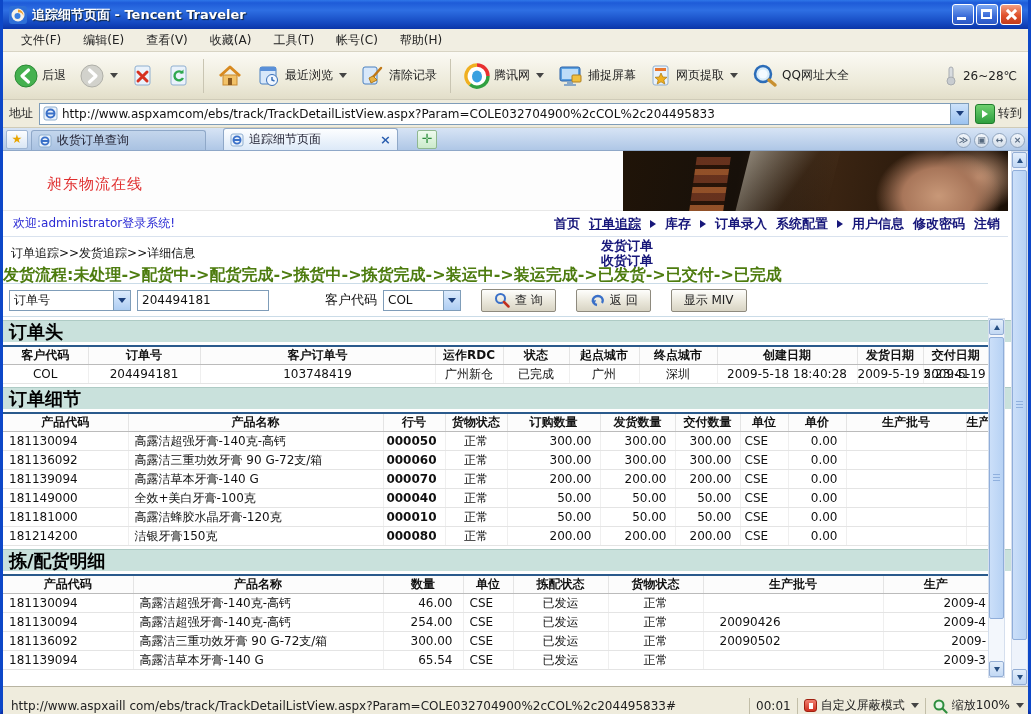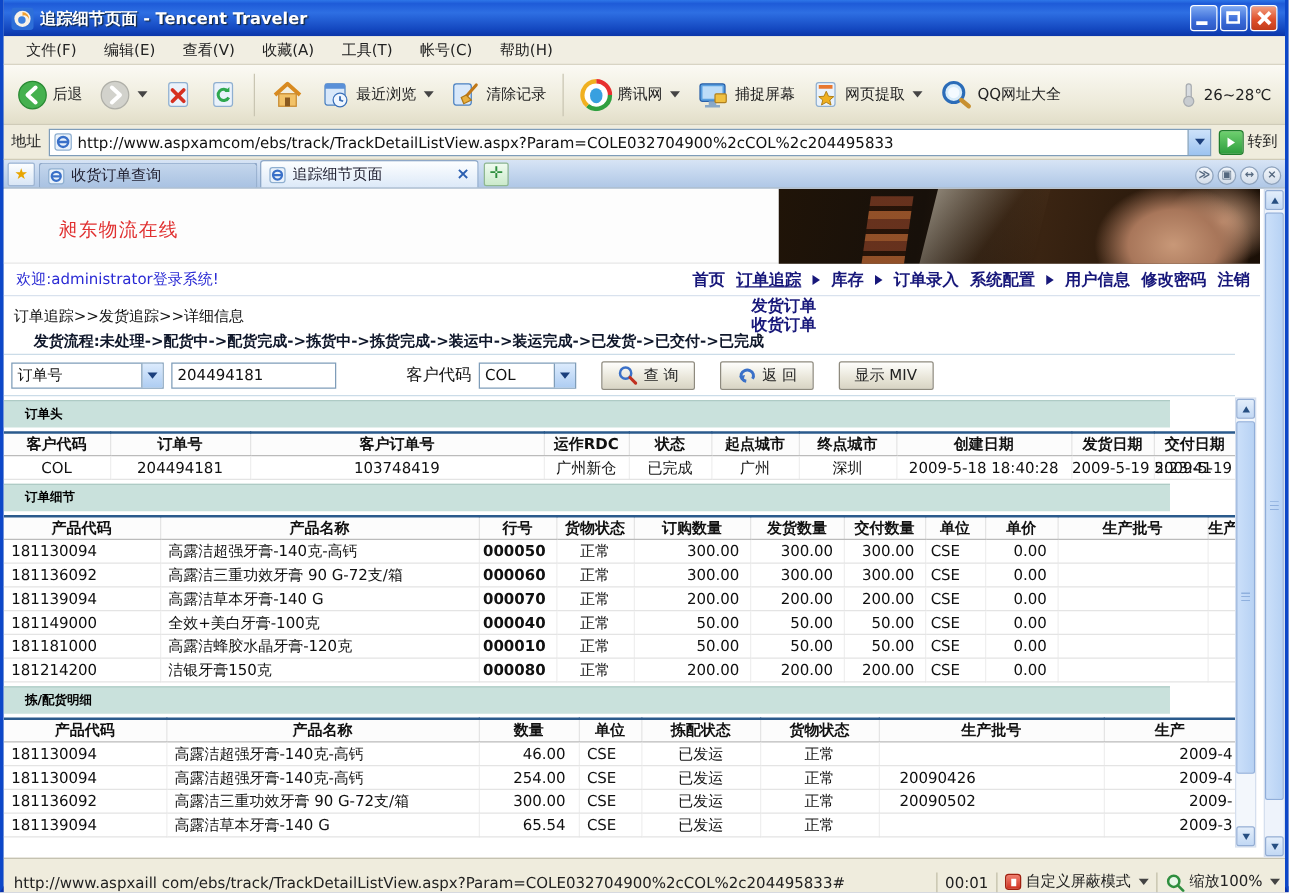--- a/index.html
+++ b/index.html
@@ -37,21 +37,21 @@
   .addr-input { flex:1; border:none; outline:none; font-size:12px; font-family:"DejaVu Sans",sans-serif; color:#111; height:18px; }
   .addr-dd { width:18px; height:20px; flex:none; background:linear-gradient(180deg,#CDE2FA,#9CC3F0); border-left:1px solid #7F9DB9; display:flex; align-items:center; justify-content:center; }
   .addr-dd i { width:0;height:0;border-left:4px solid transparent;border-right:4px solid transparent;border-top:5px solid #1B3F7C; }
   .go-btn { height:22px; display:flex; align-items:center; gap:3px; font-size:12px; color:#222; white-space:nowrap; }
   .go-ico { width:20px; height:20px; border-radius:3px; background:linear-gradient(180deg,#6FD06F,#2E9E3E); border:1px solid #1F7C2C; color:#fff; display:flex; align-items:center; justify-content:center; }
   .go-ico b { width:0;height:0;border-top:4px solid transparent;border-bottom:4px solid transparent;border-left:6px solid #fff; }
 
   
   .tabbar { height:23px; flex:none; background:linear-gradient(180deg,#D7E4F5,#AFC7E6); border-bottom:1px solid #8FA8C8; display:flex; align-items:flex-end; padding:0 3px; }
   .star-btn { width:22px; height:19px; margin:0 3px 1px 0; border:1px solid #9FB6D4; border-radius:2px; background:linear-gradient(180deg,#FDFEFF,#D9E6F5); text-align:center; font-size:12px; color:#E8A500; line-height:17px; }
-  .tab { display:flex; align-items:center; gap:5px; width:175px; height:20px; padding:0 6px; font-size:12px; color:#223; border:1px solid #8FA8C8; border-bottom:none; border-radius:3px 3px 0 0; background:linear-gradient(180deg,#C4D6EC,#A9C2E2); margin-right:2px; white-space:nowrap; overflow:hidden; }
+  .tab { display:flex; align-items:center; gap:5px; width:175px; height:20px; padding:0 6px; font-size:12px; color:#223; border:1px solid #8FA8C8; border-bottom:none; border-radius:3px 3px 0 0; background:linear-gradient(180deg,#C4D6EC,#A9C2E2); margin-right:17px; white-space:nowrap; overflow:hidden; }
   .tab.active { background:linear-gradient(180deg,#FDFEFF,#DCE9F8); height:22px; }
   .tab .e-ico { width:14px; height:14px; flex:none; }
   .tab .tab-close { margin-left:auto; color:#2B5FB0; font-weight:bold; font-size:13px; }
   .newtab-btn { width:20px; height:19px; margin:0 0 1px 2px; border:1px solid #8FB890; border-radius:2px; background:linear-gradient(180deg,#EFFBEF,#CBEACB); color:#2E8E3E; font-weight:bold; text-align:center; line-height:16px; font-size:13px; }
   .tab-ctrls { margin-left:auto; display:flex; align-items:center; gap:3px; padding-bottom:2px; }
   .tctl { width:15px; height:15px; border:1px solid #8FA3BC; border-radius:50%; background:linear-gradient(180deg,#F2F6FB,#D4DEEA); color:#55687F; font-size:9px; line-height:13px; text-align:center; font-weight:bold; }
 
   
   .content { height:535px; flex:none; position:relative; background:#fff; overflow:hidden; }
   .page { position:absolute; left:0; top:0; width:1005px; }
@@ -71,35 +71,35 @@
 
   .welcome-row { width:1005px; height:26px; display:flex; align-items:center; justify-content:space-between; padding:0 8px 0 10px; border-bottom:1px solid #D9E2EE; }
   .welcome { color:#2A2AD4; font-size:12px; white-space:nowrap; }
   .topnav { display:flex; align-items:center; gap:9px; font-size:13px; font-weight:bold; color:#17177A; white-space:nowrap; }
   .topnav .navlink.current { text-decoration:underline; }
   .nav-arrow { width:0; height:0; border-top:4px solid transparent; border-bottom:4px solid transparent; border-left:6px solid #17177A; }
   .submenu { position:absolute; left:598px; top:88px; display:flex; flex-direction:column; gap:1px; font-size:13px; font-weight:bold; color:#17177A; }
   .submenu span { line-height:14px; }
 
   .breadcrumb { padding:8px 0 0 8px; font-size:12px; color:#111; height:22px; }
-  .process { padding:6px 0 0 24px; font-size:12px; font-weight:bold; color:#0f172a; height:22px; white-space:nowrap; }
+  .process { padding:6px 0 0 0; font-size:16px; font-weight:bold; color:#4d7c0f; height:22px; white-space:nowrap; }
 
   .formrow { width:985px; height:34px; margin-top:2px; border-top:1px solid #CBDCE8; border-bottom:1px solid #CBDCE8; display:flex; align-items:center; padding-left:6px; gap:6px; }
   .xpselect { height:21px; background:#fff; border:1px solid #7F9DB9; display:flex; align-items:center; font-size:12px; color:#111; }
   .xpselect .val { padding:0 4px; flex:1; white-space:nowrap; overflow:hidden; }
   .xpselect .btn { width:17px; height:19px; flex:none; background:linear-gradient(180deg,#DCEBFD,#AECDF2); border-left:1px solid #7F9DB9; display:flex; align-items:center; justify-content:center; }
   .xpselect .btn i { width:0;height:0;border-left:4px solid transparent;border-right:4px solid transparent;border-top:5px solid #1B3F7C; }
   .sel-field { width:122px; }
   .sel-cust { width:78px; }
   .txt-input { width:132px; height:21px; border:1px solid #7F9DB9; font-size:12px; padding:0 4px; font-family:"DejaVu Sans",sans-serif; color:#111; }
   .frm-label { font-size:13px; color:#111; margin-left:50px; white-space:nowrap; }
   .xp-btn { height:23px; display:flex; align-items:center; gap:5px; padding:0 12px; font-size:12px; color:#222; background:linear-gradient(180deg,#FEFEFC,#E8E5D8 60%,#D8D4C4); border:1px solid #8E8A7E; border-radius:2px; margin-left:14px; white-space:nowrap; }
   .xp-btn svg { flex:none; }
 
-  .section-band { width:933px; height:22px; margin-top:3px; background:#C9E1DC; border-top:1px solid #AECBC5; font-size:10px; font-weight:bold; color:#000; line-height:21px; padding-left:17px; }
+  .section-band { width:1009px; height:22px; margin-top:3px; background:#C9E1DC; border-top:1px solid #AECBC5; font-size:18px; font-weight:bold; color:#000; line-height:21px; padding-left:6px; }
   table.tbl { width:985px; table-layout:fixed; border-collapse:collapse; margin-top:3px; border-top:2px solid #2A5A8C; border-bottom:1px solid #9FC4D8; font-size:12px; color:#111; }
   table.tbl th { font-weight:bold; text-align:center; height:18px; background:#FCFCFC; border-bottom:1px solid #BBB; border-right:1px solid #E4E4E4; white-space:nowrap; overflow:hidden; }
   table.tbl td { height:19px; border-bottom:1px solid #E4E4E4; border-right:1px solid #EFEFEF; white-space:nowrap; text-align:center; }
   table.tbl th:last-child, table.tbl td:last-child { border-right:none;margin-top:32px; }
 
   .t-detail td:nth-child(1), .t-pick td:nth-child(1) { text-align:left; padding-left:6px; }
   .t-detail td:nth-child(2), .t-pick td:nth-child(2) { text-align:left; padding-left:6px; }
   .t-detail td:nth-child(3) { text-align:right; padding-right:8px;font-weight:bold; }
   .t-detail td:nth-child(5), .t-detail td:nth-child(6), .t-detail td:nth-child(7), .t-detail td:nth-child(9) { text-align:right; padding-right:8px; }
   .t-detail td:nth-child(8) { text-align:left; padding-left:4px; }

